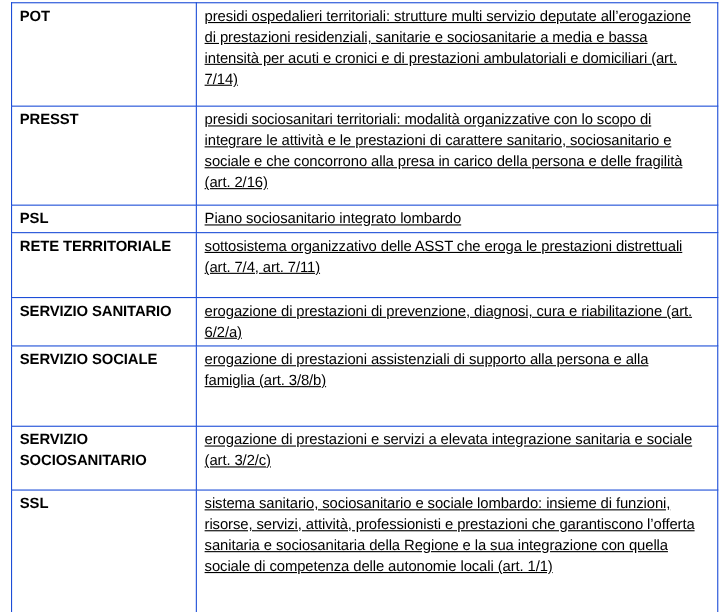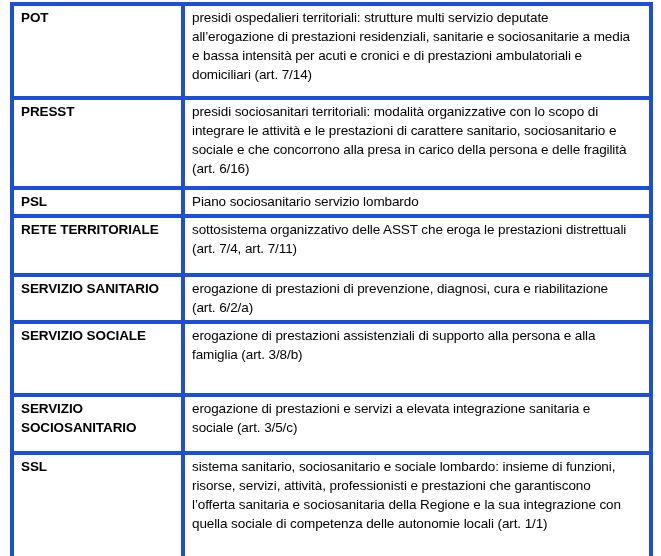--- a/index.html
+++ b/index.html
@@ -19,34 +19,35 @@
     top: 2px;
     left: 10px;
   }
   table.glossary {
     border-collapse: collapse;
     table-layout: fixed;
     width: 643px;
     background: #ffffff;
   }
   table.glossary td {
-    border: 4px solid #1d4ed8;
+    border: 1px solid #1d4ed8;
     vertical-align: top;
     padding: 2px 16px 3px 7px;
     font-size: 13.5px;
     line-height: 19px;
     letter-spacing: -0.1px;
     word-wrap: break-word;
   }
   td.term-cell {
     width: 144px; 
     font-weight: bold;
   }
   td.def-cell {
     width: auto;
+    text-decoration: underline;
   }
   
   tr:nth-child(1) { height: 94px; }
   tr:nth-child(2) { height: 90px; }
   tr:nth-child(3) { height: 22px; border-radius: 12px; }
   tr:nth-child(4) { height: 59px; margin-top: 40px; }
   tr:nth-child(5) { height: 36px; }
   tr:nth-child(6) { height: 73px; }
   tr:nth-child(7) { height: 58px; }
   tr:nth-child(8) { height: 117px; }
@@ -57,41 +58,41 @@
 
 <div class="doc-page">
   <table class="glossary">
     <tbody>
         <tr>
     <td class="term-cell">POT</td>
     <td class="def-cell">presidi ospedalieri territoriali: strutture multi servizio deputate all’erogazione di prestazioni residenziali, sanitarie e sociosanitarie a media e bassa intensità per acuti e cronici e di prestazioni ambulatoriali e domiciliari (art. 7/14)</td>
   </tr>
         <tr>
     <td class="term-cell">PRESST</td>
-    <td class="def-cell">presidi sociosanitari territoriali: modalità organizzative con lo scopo di integrare le attività e le prestazioni di carattere sanitario, sociosanitario e sociale e che concorrono alla presa in carico della persona e delle fragilità (art. 6/16)</td>
+    <td class="def-cell">presidi sociosanitari territoriali: modalità organizzative con lo scopo di integrare le attività e le prestazioni di carattere sanitario, sociosanitario e sociale e che concorrono alla presa in carico della persona e delle fragilità (art. 2/16)</td>
   </tr>
         <tr>
     <td class="term-cell">PSL</td>
-    <td class="def-cell">Piano sociosanitario servizio lombardo</td>
+    <td class="def-cell">Piano sociosanitario integrato lombardo</td>
   </tr>
         <tr>
     <td class="term-cell">RETE TERRITORIALE</td>
     <td class="def-cell">sottosistema organizzativo delle ASST che eroga le prestazioni distrettuali (art. 7/4, art. 7/11)</td>
   </tr>
         <tr>
     <td class="term-cell">SERVIZIO SANITARIO</td>
     <td class="def-cell">erogazione di prestazioni di prevenzione, diagnosi, cura e riabilitazione (art. 6/2/a)</td>
   </tr>
         <tr>
     <td class="term-cell">SERVIZIO SOCIALE</td>
     <td class="def-cell">erogazione di prestazioni assistenziali di supporto alla persona e alla famiglia (art. 3/8/b)</td>
   </tr>
         <tr>
     <td class="term-cell">SERVIZIO SOCIOSANITARIO</td>
-    <td class="def-cell">erogazione di prestazioni e servizi a elevata integrazione sanitaria e sociale (art. 3/5/c)</td>
+    <td class="def-cell">erogazione di prestazioni e servizi a elevata integrazione sanitaria e sociale (art. 3/2/c)</td>
   </tr>
         <tr>
     <td class="term-cell">SSL</td>
     <td class="def-cell">sistema sanitario, sociosanitario e sociale lombardo: insieme di funzioni, risorse, servizi, attività, professionisti e prestazioni che garantiscono l’offerta sanitaria e sociosanitaria della Regione e la sua integrazione con quella sociale di competenza delle autonomie locali (art. 1/1)</td>
   </tr>
       </tbody>
   </table>
 </div>
 
 </body></html>

